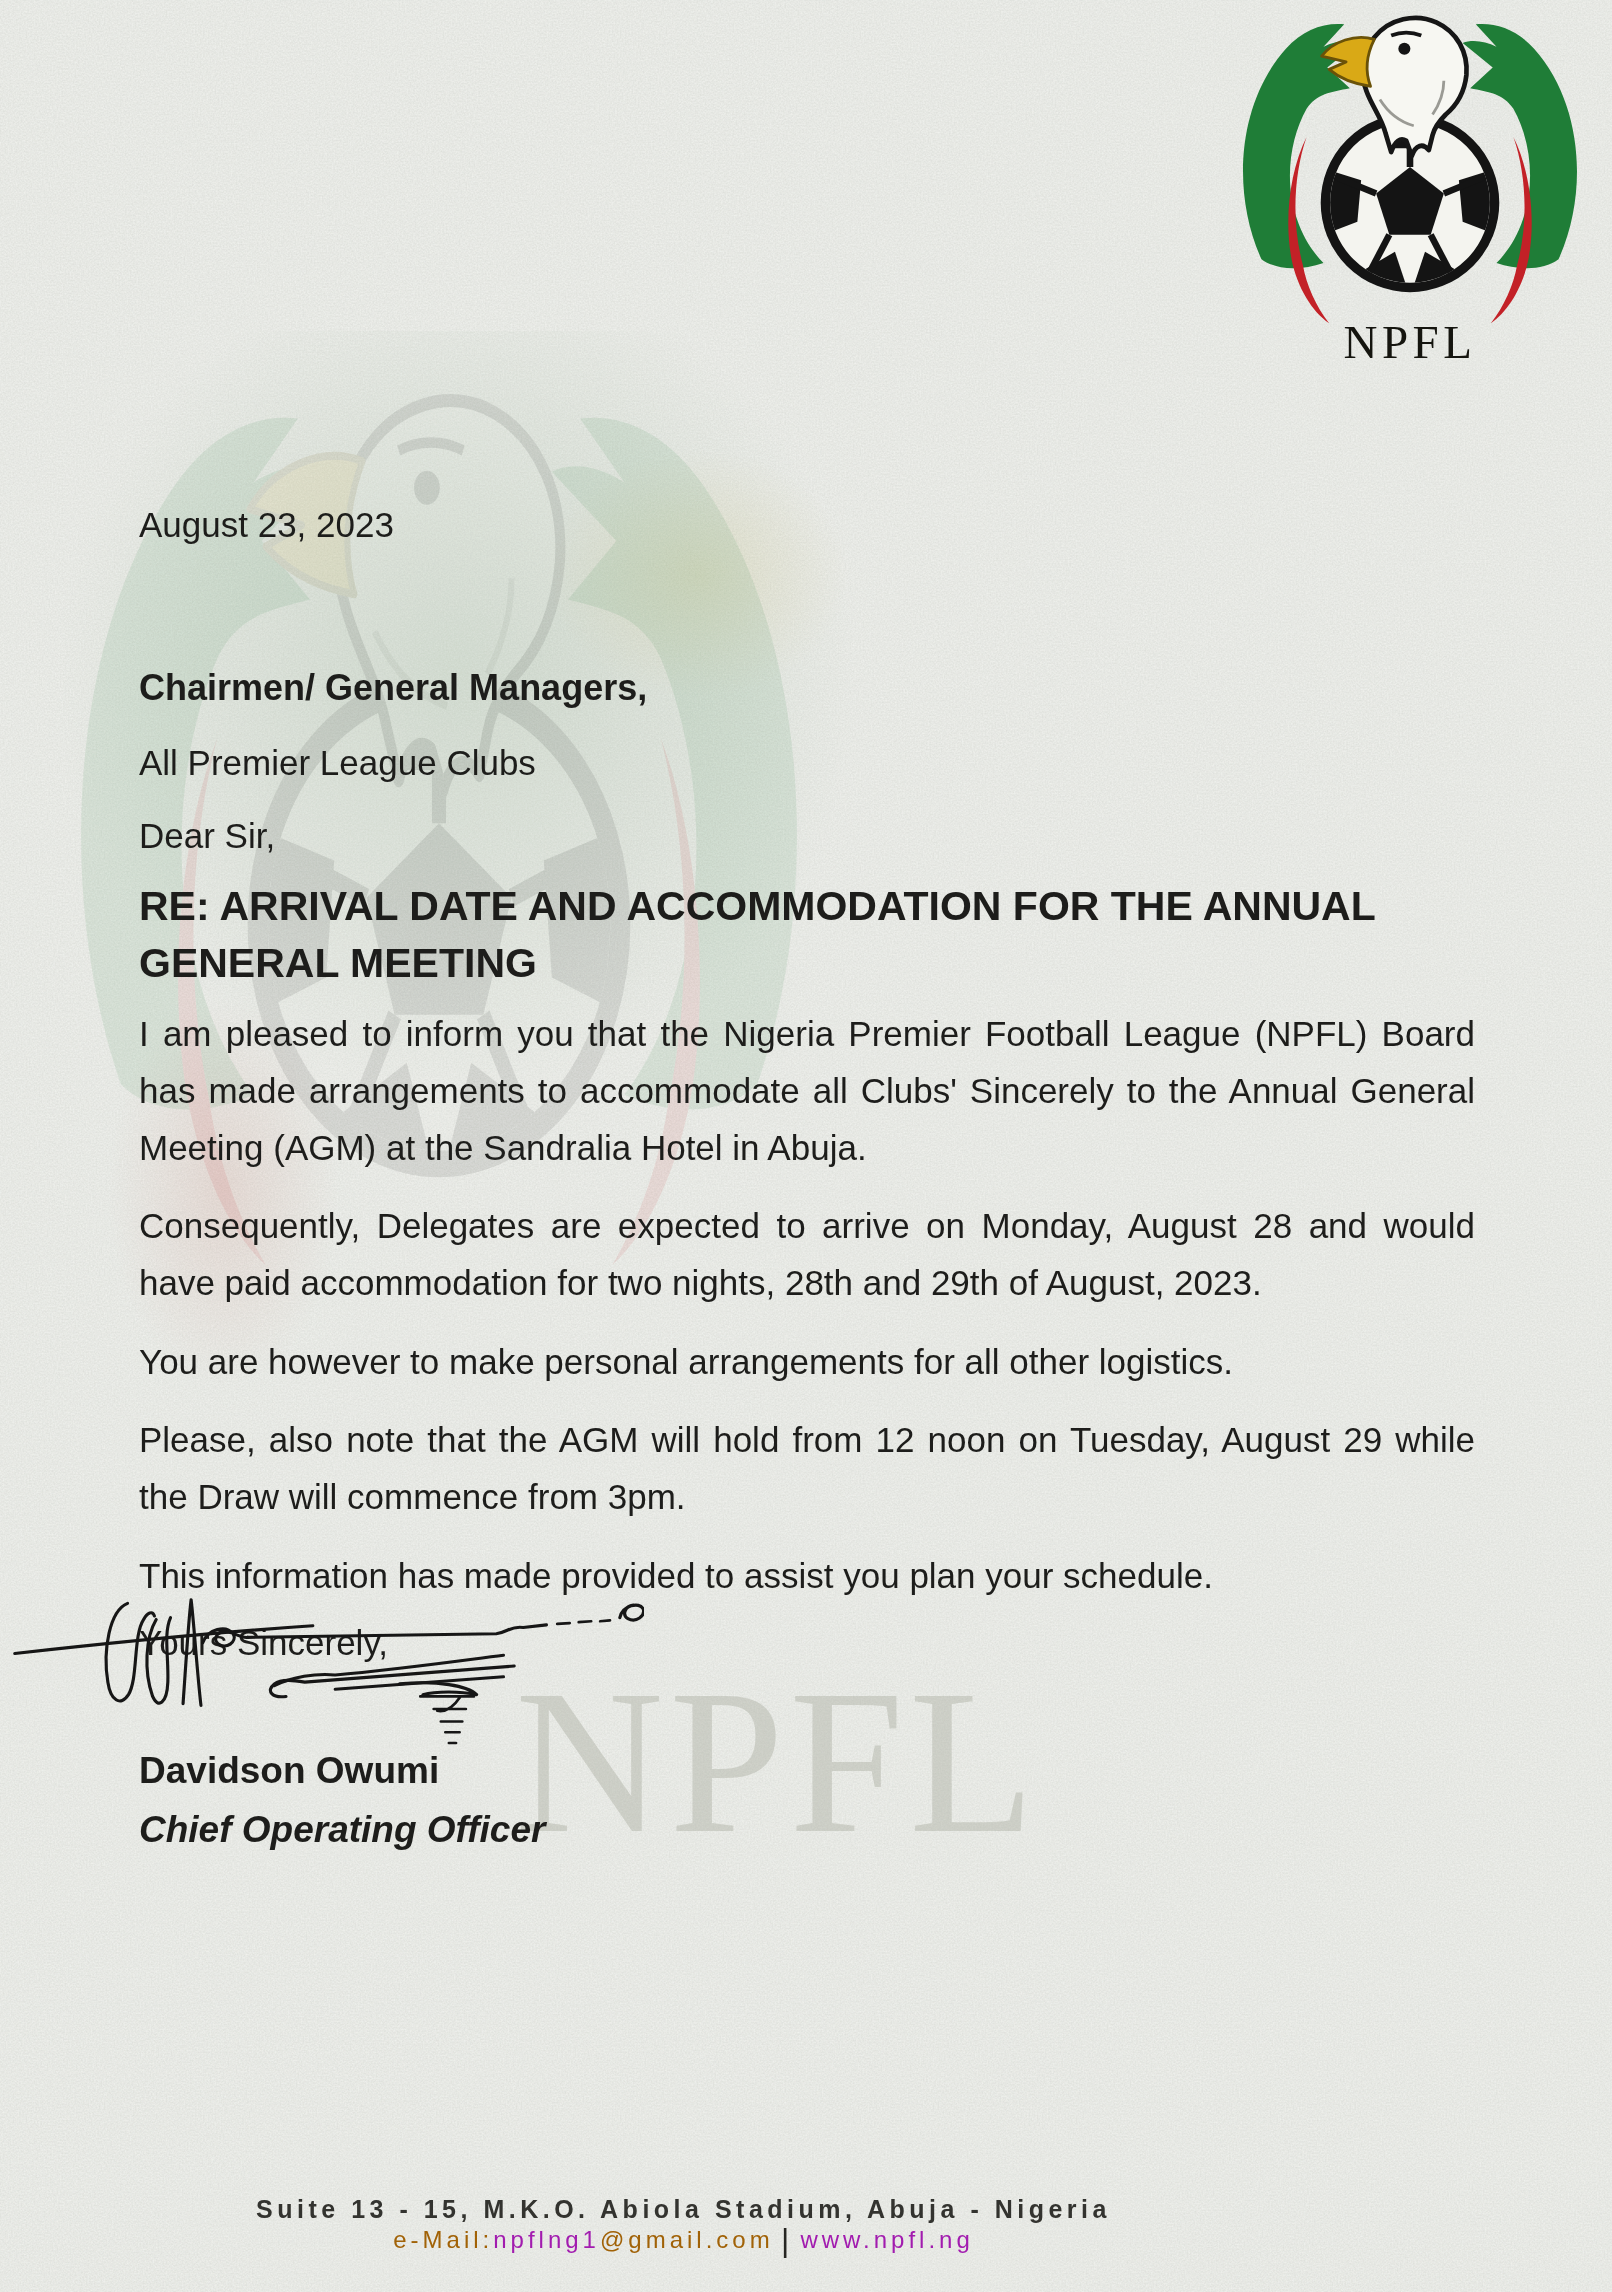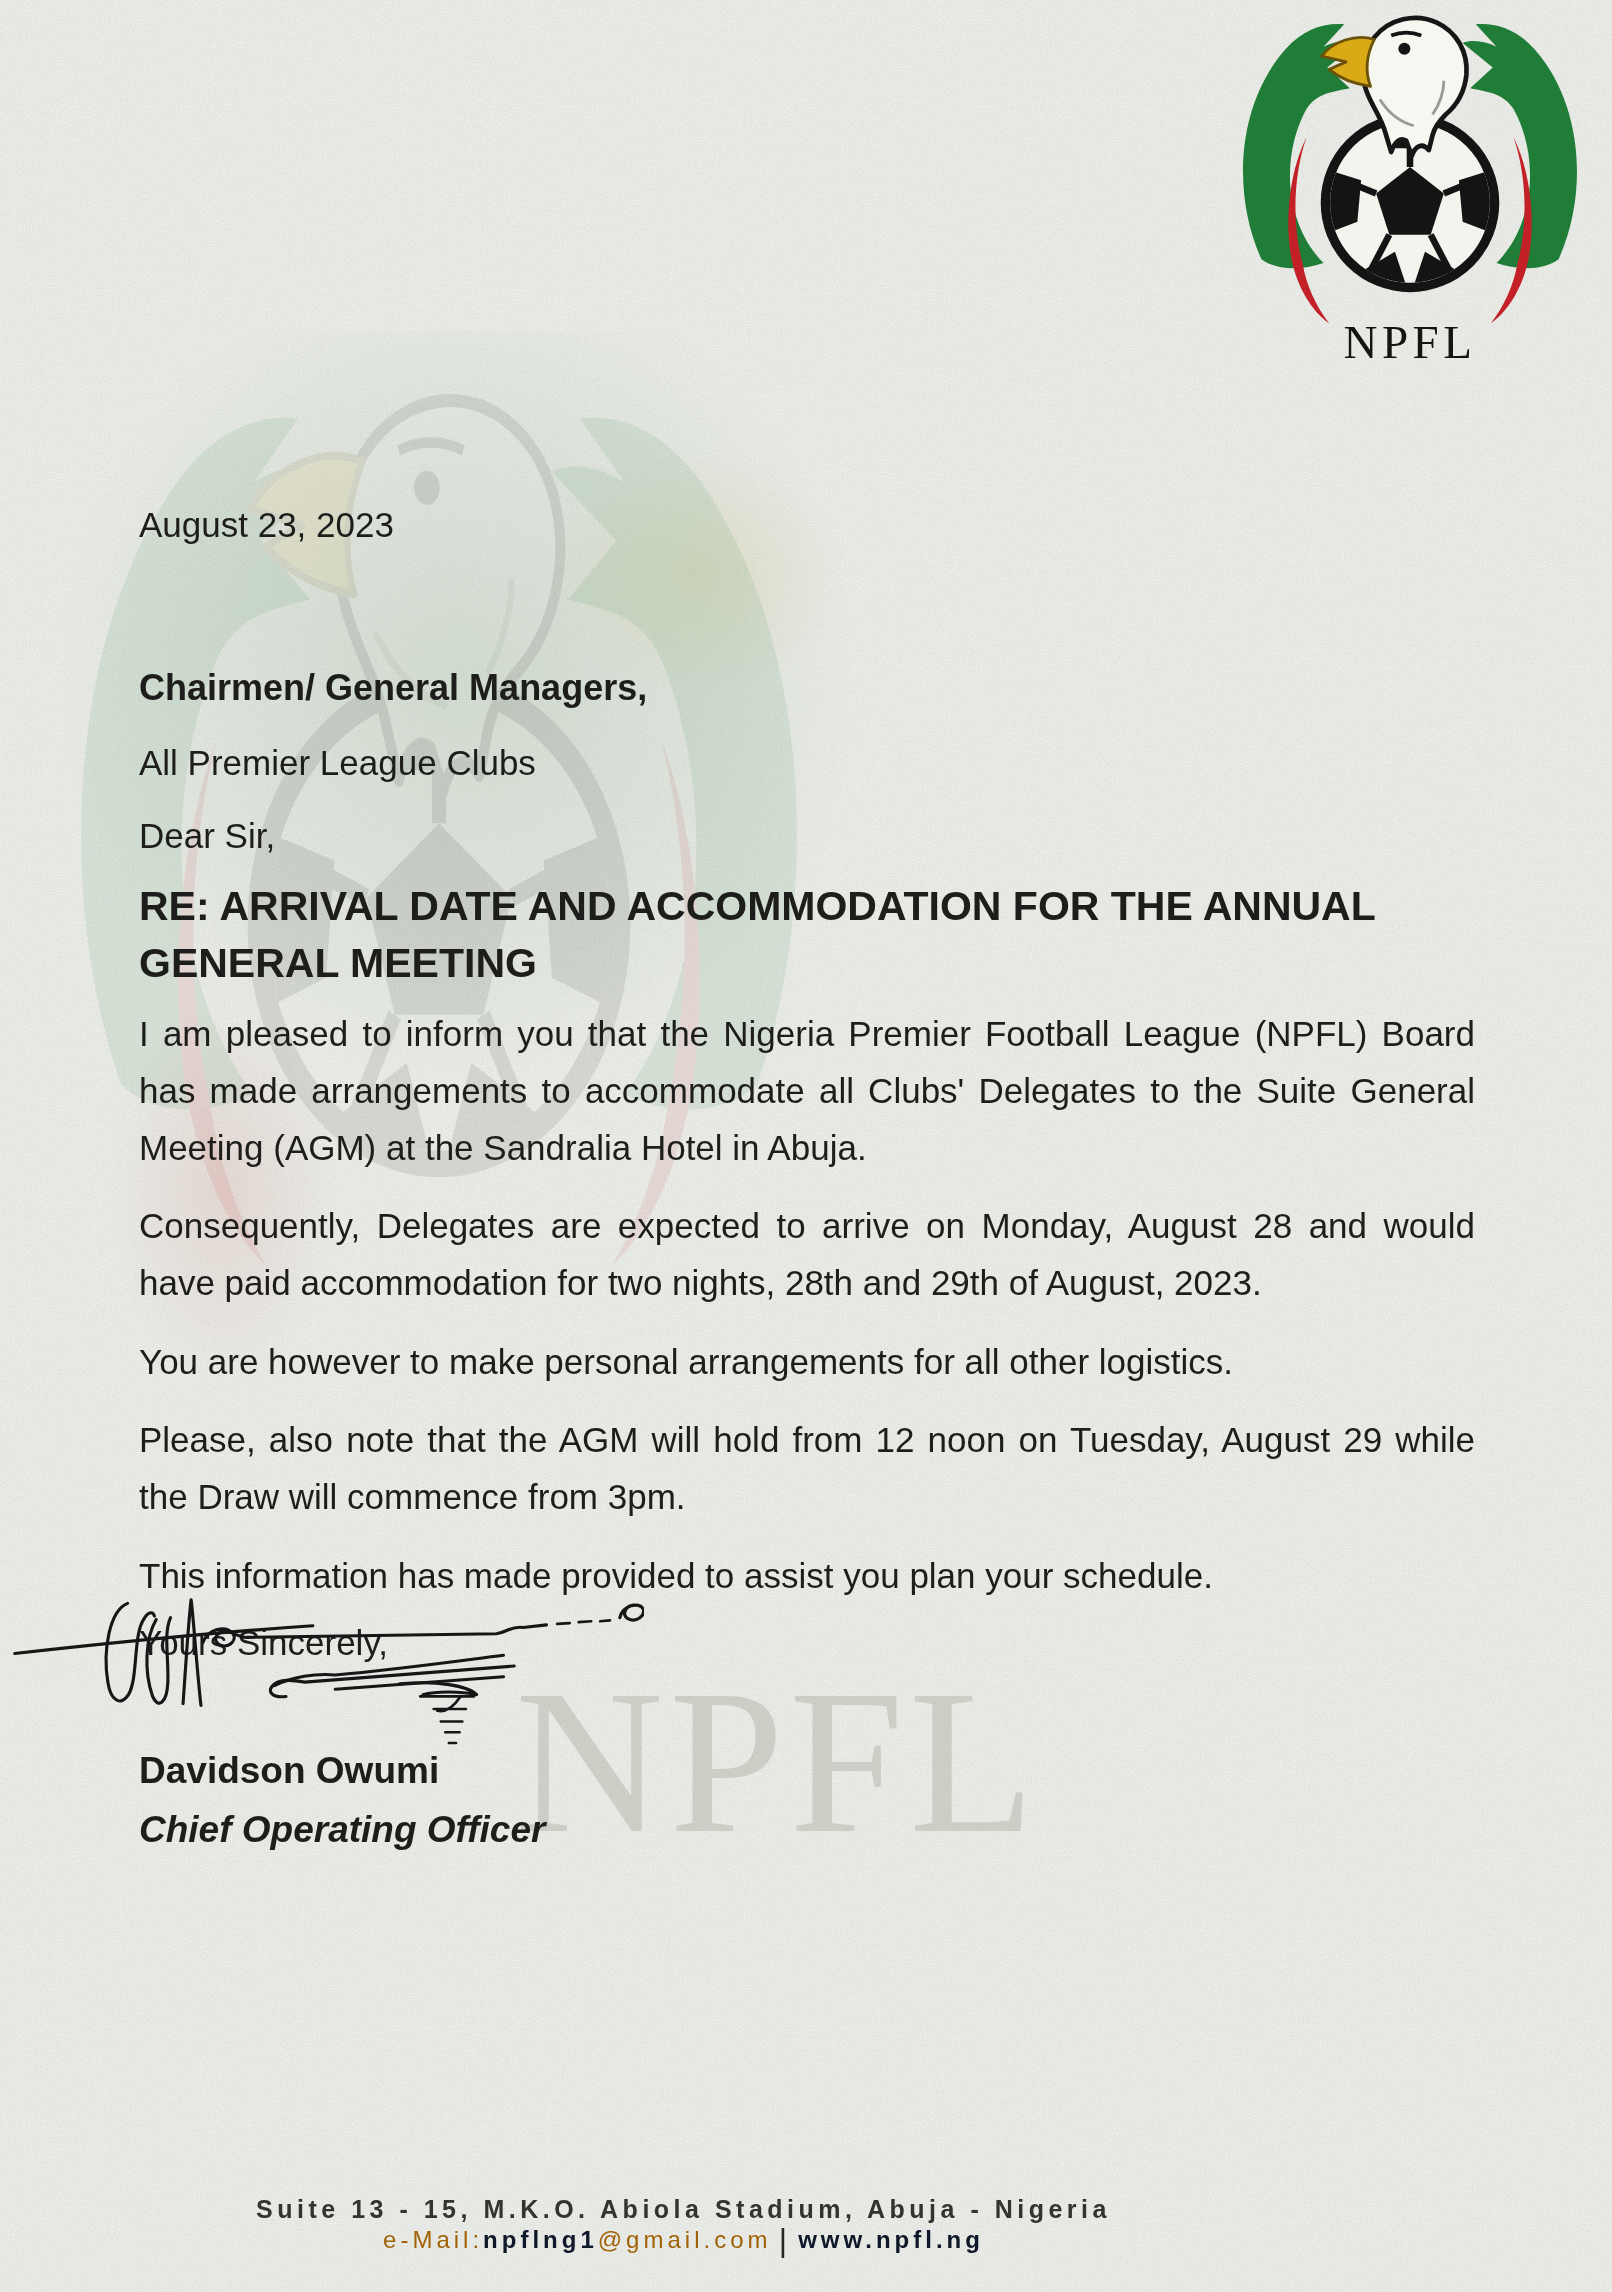--- a/index.html
+++ b/index.html
@@ -44,21 +44,21 @@
   .para + .para{margin-top:21.5px;}
   .closing{margin-top:10.7px;}
   .sig-svg{position:absolute;left:13.4px;top:1596px;z-index:6;}
   .signer{position:absolute;left:139px;top:1741px;z-index:5;}
   .signer-name{font-size:37px;font-weight:bold;line-height:59px;}
   .signer-title{font-size:37px;font-weight:bold;font-style:italic;line-height:59px;}
   .footer{position:absolute;left:0;top:2194px;width:1367px;z-index:5;text-align:center;color:#33332f;}
   .footer-address{font-size:25px;font-weight:bold;letter-spacing:4.5px;line-height:30px;}
   .footer-contacts{font-size:24px;letter-spacing:4px;line-height:30px;margin-top:0.9px;}
   .footer-contacts .lite{font-weight:normal;color:#a16207;}
-  .footer-contacts .bold{font-weight:bold;color:#0f172a;}
+  .footer-contacts .bold{font-weight:normal;color:#a21caf;}
   .footer-contacts .pipe{font-weight:normal;font-size:32px;vertical-align:-3.6px;padding:0 7.2px;color:#262622;}
 </style>
 </head>
 <body>
 
 <div class="page">
 
   <svg class="texture" xmlns="http://www.w3.org/2000/svg" viewBox="0 0 1801 2560" width="1613" height="2293">
     <filter id="paperNoise">
       <feTurbulence type="fractalNoise" baseFrequency="0.55" numOctaves="3" seed="11" result="n"></feTurbulence>
@@ -134,21 +134,21 @@
     </svg>
     <div class="wordmark">NPFL</div>
   </div>
 
   <div class="content">
     <div class="line date">August 23, 2023</div>
     <div class="line recipient-title">Chairmen/ General Managers,</div>
     <div class="line recipient-org">All Premier League Clubs</div>
     <div class="line salutation">Dear Sir,</div>
     <div class="line subject">RE: ARRIVAL DATE AND ACCOMMODATION FOR THE ANNUAL GENERAL MEETING</div>
-    <div class="para">I am pleased to inform you that the Nigeria Premier Football League (NPFL) Board has made arrangements to accommodate all Clubs' Delegates to the Suite General Meeting (AGM) at the Sandralia Hotel in Abuja.</div>
+    <div class="para">I am pleased to inform you that the Nigeria Premier Football League (NPFL) Board has made arrangements to accommodate all Clubs' Sincerely to the Annual General Meeting (AGM) at the Sandralia Hotel in Abuja.</div>
     <div class="para">Consequently, Delegates are expected to arrive on Monday, August 28 and would have paid accommodation for two nights, 28th and 29th of August, 2023.</div>
     <div class="para">You are however to make personal arrangements for all other logistics.</div>
     <div class="para">Please, also note that the AGM will hold from 12 noon on Tuesday, August 29 while the Draw will commence from 3pm.</div>
     <div class="para">This information has made provided to assist you plan your schedule.</div>
     <div class="line closing">Yours Sincerely,</div>
   </div>
 
   <svg class="sig-svg" width="631" height="166" viewBox="0 0 705 185">
     <g fill="none" stroke="#161616" stroke-width="3.5" stroke-linecap="round" stroke-linejoin="round">
       <path d="M 2,64 C 110,52 230,40 335,33"></path>

